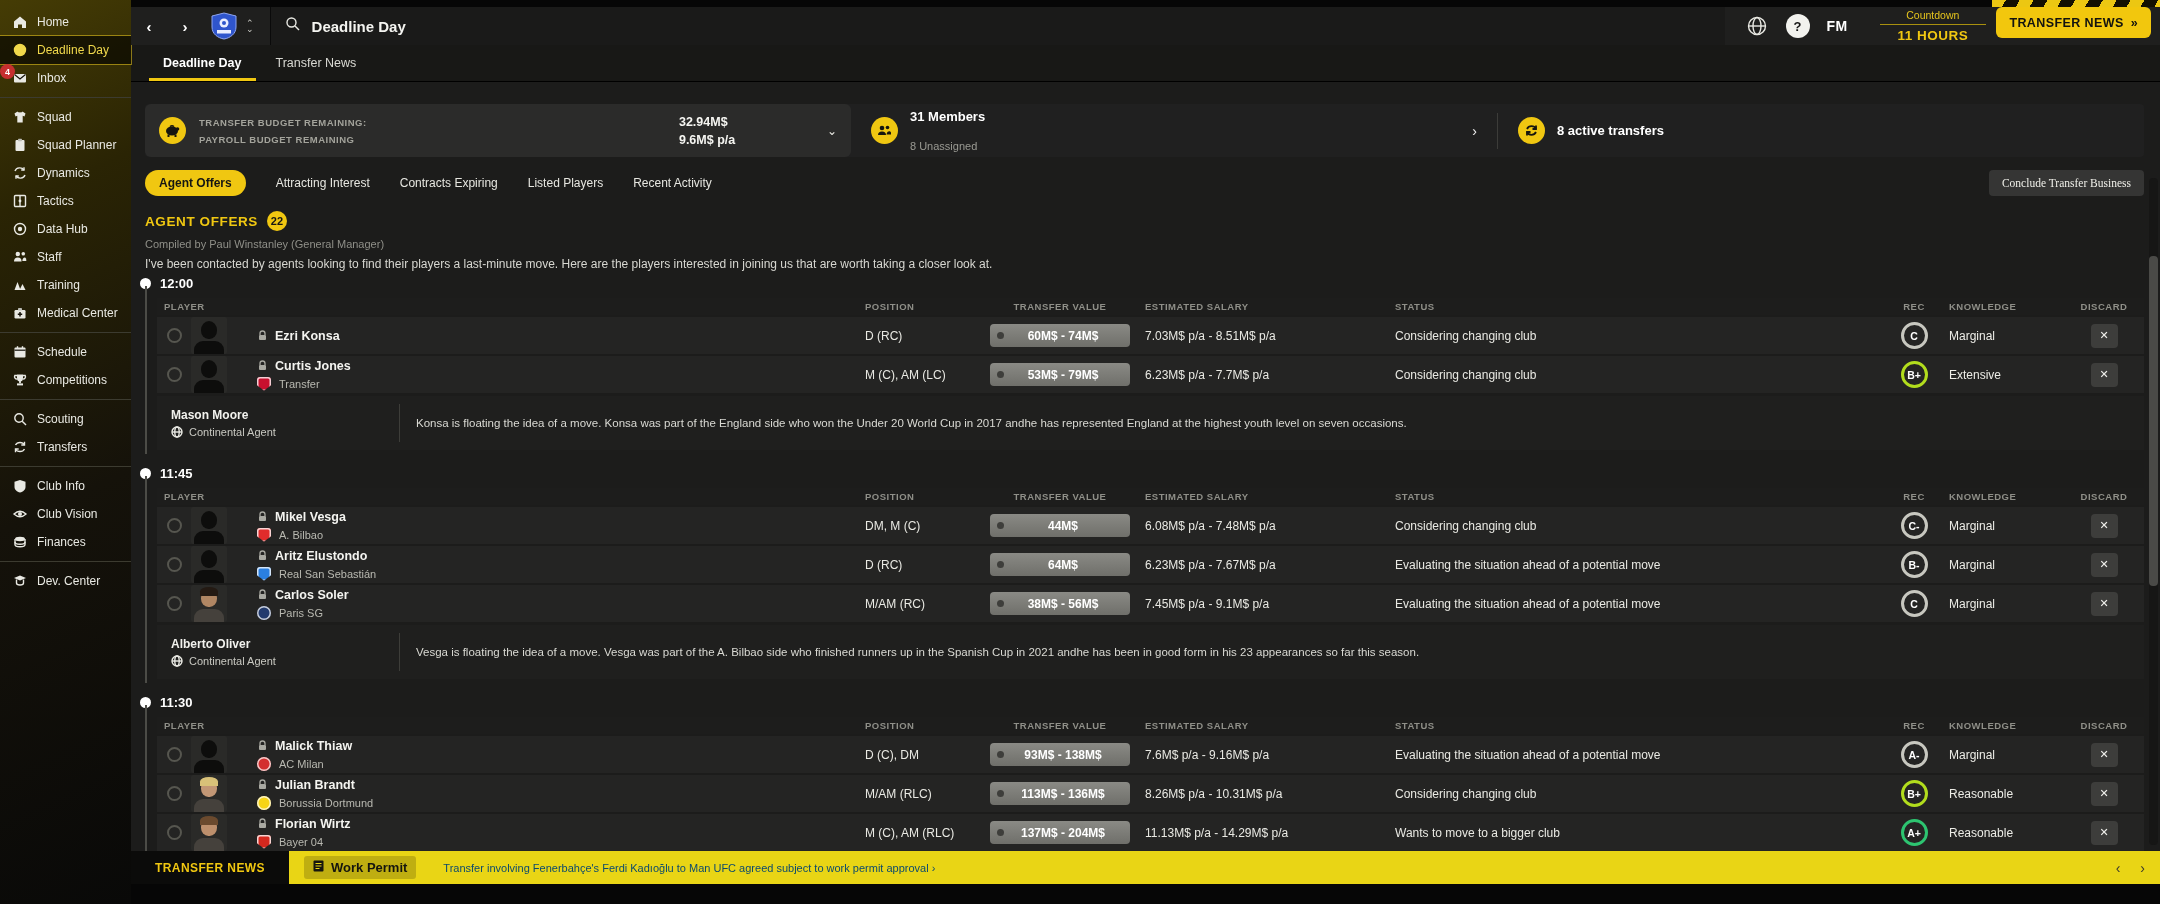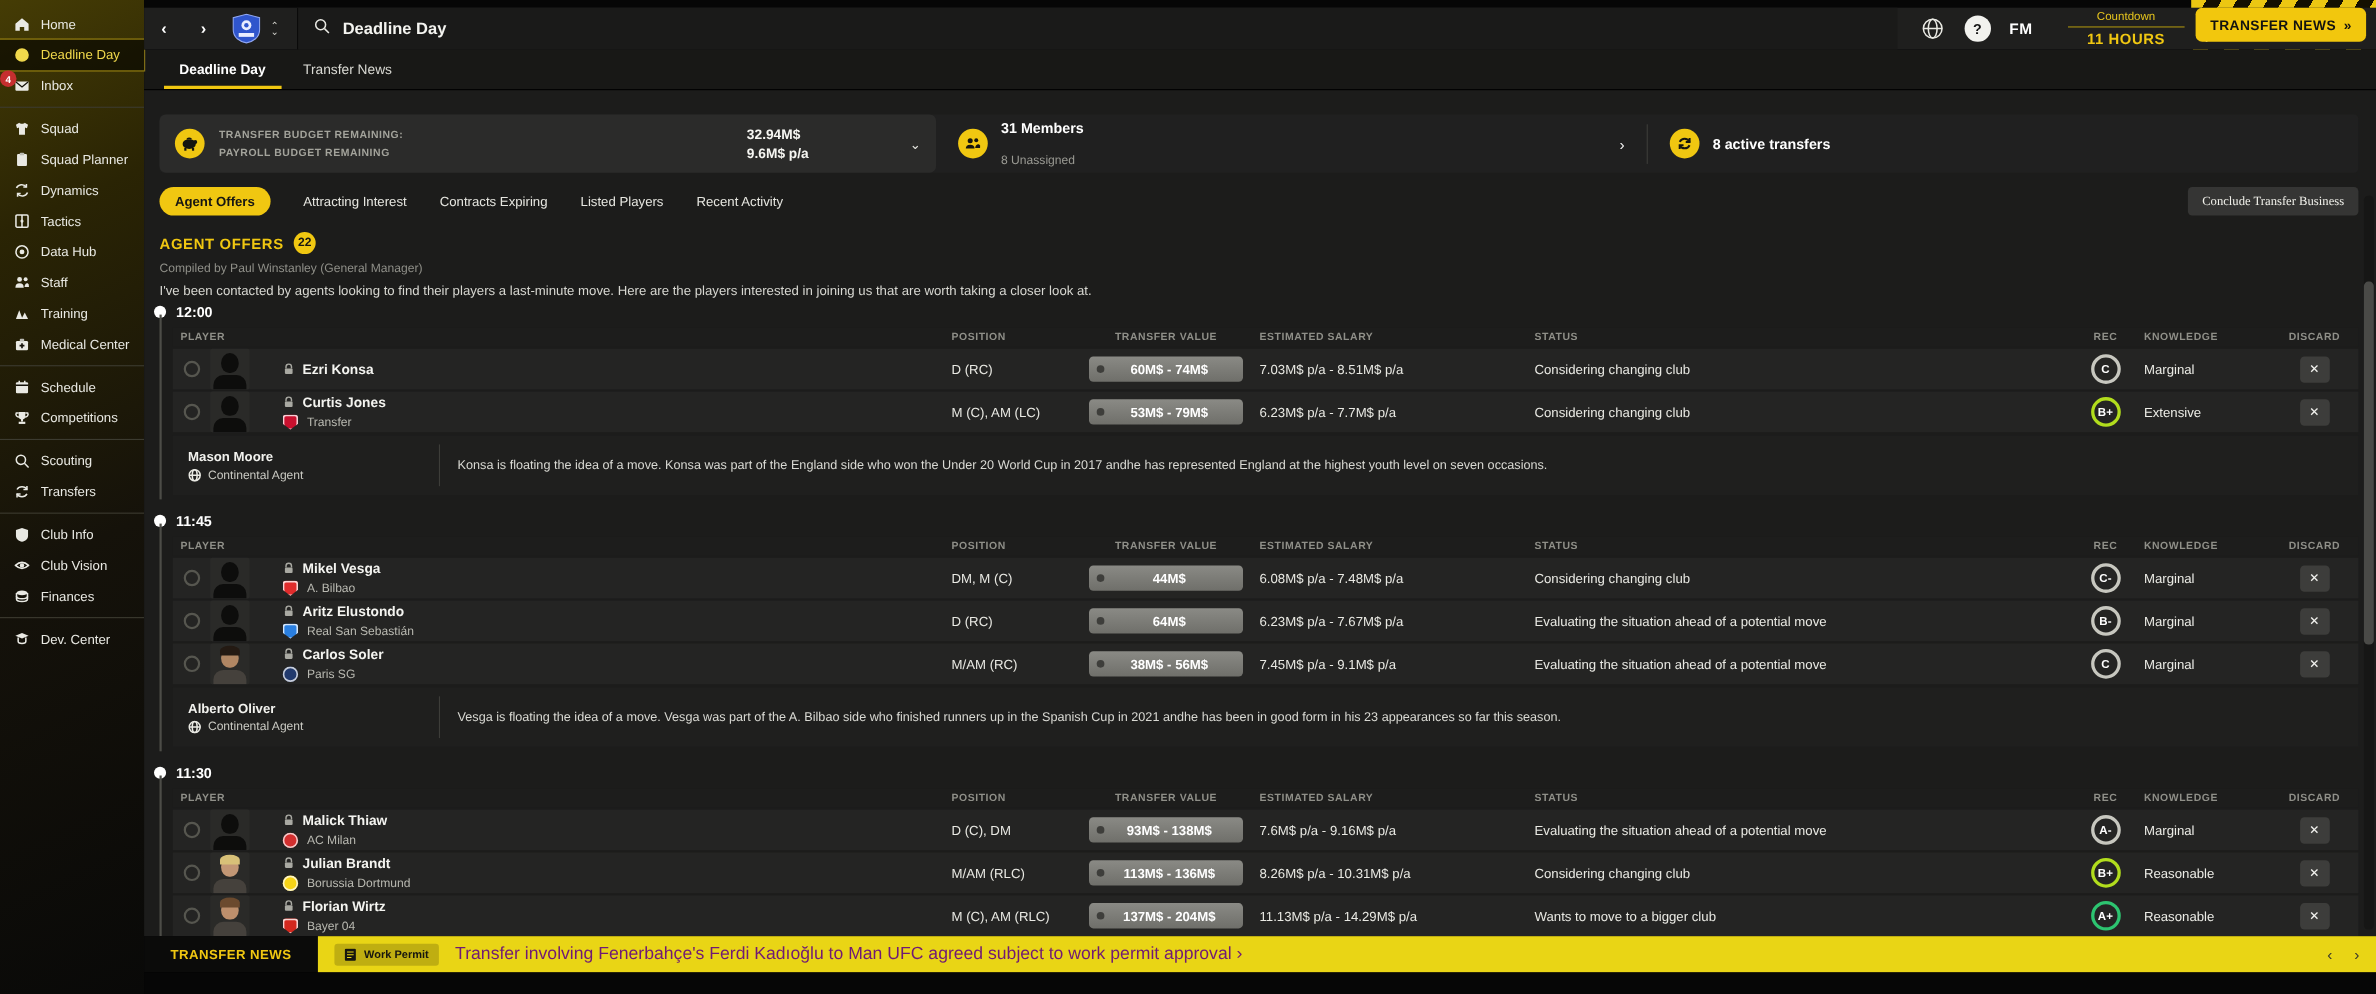--- a/index.html
+++ b/index.html
@@ -130,23 +130,23 @@
   .atext{flex:1;font-size:11.5px;color:#d9d9d3;padding-right:30px;}
 
   .scrollbar{position:absolute;right:2px;top:96px;bottom:6px;width:9px;background:#161615;border-radius:4px;cursor:pointer;}
   .scrollthumb{position:absolute;top:78px;height:330px;left:0;right:0;background:#4a4a47;border-radius:4px;}
 
   
   .ticker{height:33px;display:flex;}
   .ticker-label{width:158px;flex:0 0 158px;background:#0b0b0a;color:#f0c711;display:flex;align-items:center;
     justify-content:center;font-size:12px;font-weight:bold;letter-spacing:.4px;}
   .ticker-bar{flex:1;background:#e9d515;display:flex;align-items:center;gap:15px;padding:0 15px;cursor:pointer;}
-  .wp-badge{display:flex;align-items:flex-end;gap:7px;background:rgba(0,0,0,.18);border-radius:3px;
-    padding:4px 9px;font-size:10px;font-weight:bold;color:#15150f;}
-  .ticker-text{font-size:16px;color:#701a75;}
+  .wp-badge{display:flex;align-items:flex-start;gap:7px;background:rgba(0,0,0,.18);border-radius:3px;
+    padding:4px 9px;font-size:13px;font-weight:bold;color:#15150f;}
+  .ticker-text{font-size:11px;color:#0c4a6e;margin-left:12px;}
   .ticker-arrows{margin-left:auto;display:flex;gap:20px;font-size:14px;color:#3a3a2c;}
   .bottombar{height:20px;background:#060606;}
 
   svg .st{fill:none;stroke:#e9e9e3;stroke-width:1.4;}
   svg .fl{fill:#e9e9e3;}
 </style>
 </head>
 <body>
 
 <div class="app">

